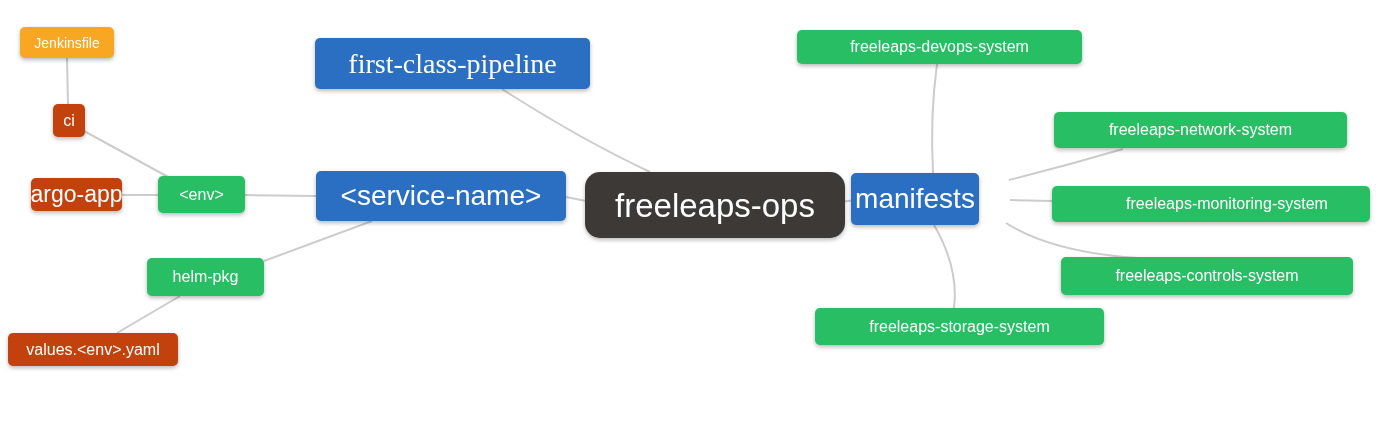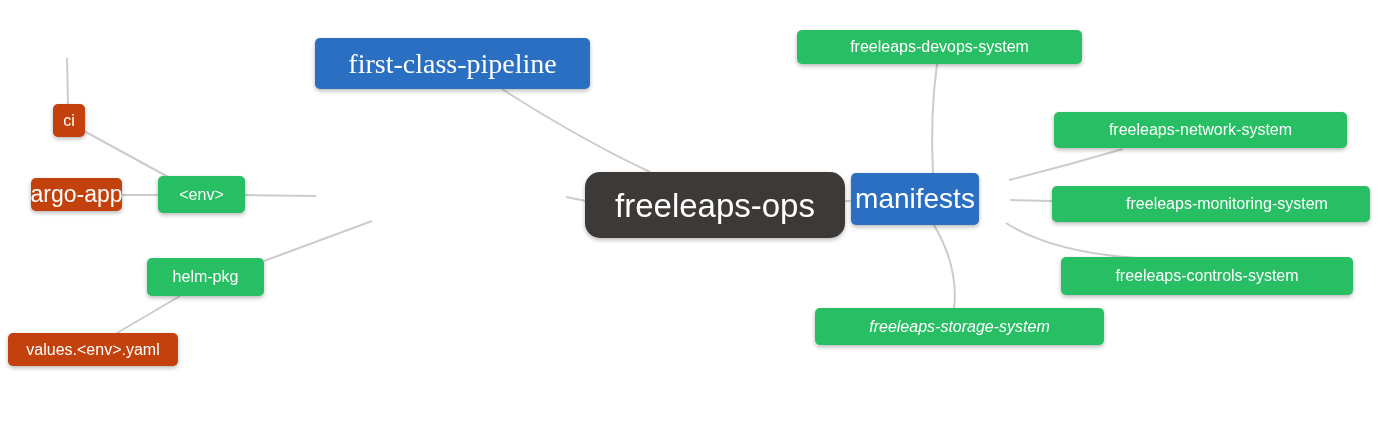--- a/index.html
+++ b/index.html
@@ -66,41 +66,43 @@
     <path d="M502,89 Q578,138 650,172"></path>
     <path d="M566,197 L586,201"></path>
     <path d="M840,202 L856,200"></path>
     <path d="M933,173 Q930,115 937,64"></path>
     <path d="M1009,180 Q1065,166 1123,149"></path>
     <path d="M1010,200 L1052,201"></path>
     <path d="M1006,223 Q1052,252 1137,258"></path>
     <path d="M934,225 Q959,268 954,308"></path>
   </svg>
 
+  <div class="node orange fs-14" style="left:20px;  top:27px;  width:94px;  height:31px;">Jenkinsfile</div>
 
   <div class="node red fs-16" style="left:53px;  top:104px; width:32px;  height:33px;">ci</div>
 
   <div class="node red fs-17" style="left:31px;  top:178px; width:91px;  height:33px;">argo-app</div>
 
   <div class="node green fs-20" style="left:147px; top:258px; width:117px; height:38px;">helm-pkg</div>
 
   <div class="node green fs-20" style="left:158px; top:176px; width:87px;  height:37px;">&lt;env&gt;</div>
 
   <div class="node red fs-16" style="left:8px;   top:333px; width:170px; height:33px;">values.&lt;env&gt;.yaml</div>
 
   <div class="node blue fs-28" style="left:315px; top:38px;  width:275px; height:51px;font-family:Liberation Serif, serif;">first-class-pipeline</div>
 
+  <div class="node blue fs-28" style="left:316px; top:171px; width:250px; height:50px;">&lt;service-name&gt;</div>
 
   <div class="node dark fs-33" style="left:585px; top:172px; width:260px; height:66px;">freeleaps-ops</div>
 
   <div class="node blue fs-28" style="left:851px; top:173px; width:128px; height:52px;">manifests</div>
 
   <div class="node green fs-20" style="left:797px; top:30px;  width:285px; height:34px;">freeleaps-devops-system</div>
 
   <div class="node green fs-20" style="left:1054px; top:112px; width:293px; height:36px;">freeleaps-network-system</div>
 
   <div class="node green fs-20" style="left:1052px; top:186px; width:318px; height:36px;padding-left:32px;">freeleaps-monitoring-system</div>
 
   <div class="node green fs-20" style="left:1061px; top:257px; width:292px; height:38px;">freeleaps-controls-system</div>
 
-  <div class="node green fs-20" style="left:815px; top:308px; width:289px; height:37px;font-style:italic;">freeleaps-storage-system</div>
+  <div class="node green fs-20" style="left:815px; top:308px; width:289px; height:37px;">freeleaps-storage-system</div>
 
 </div>
 
 </body></html>

